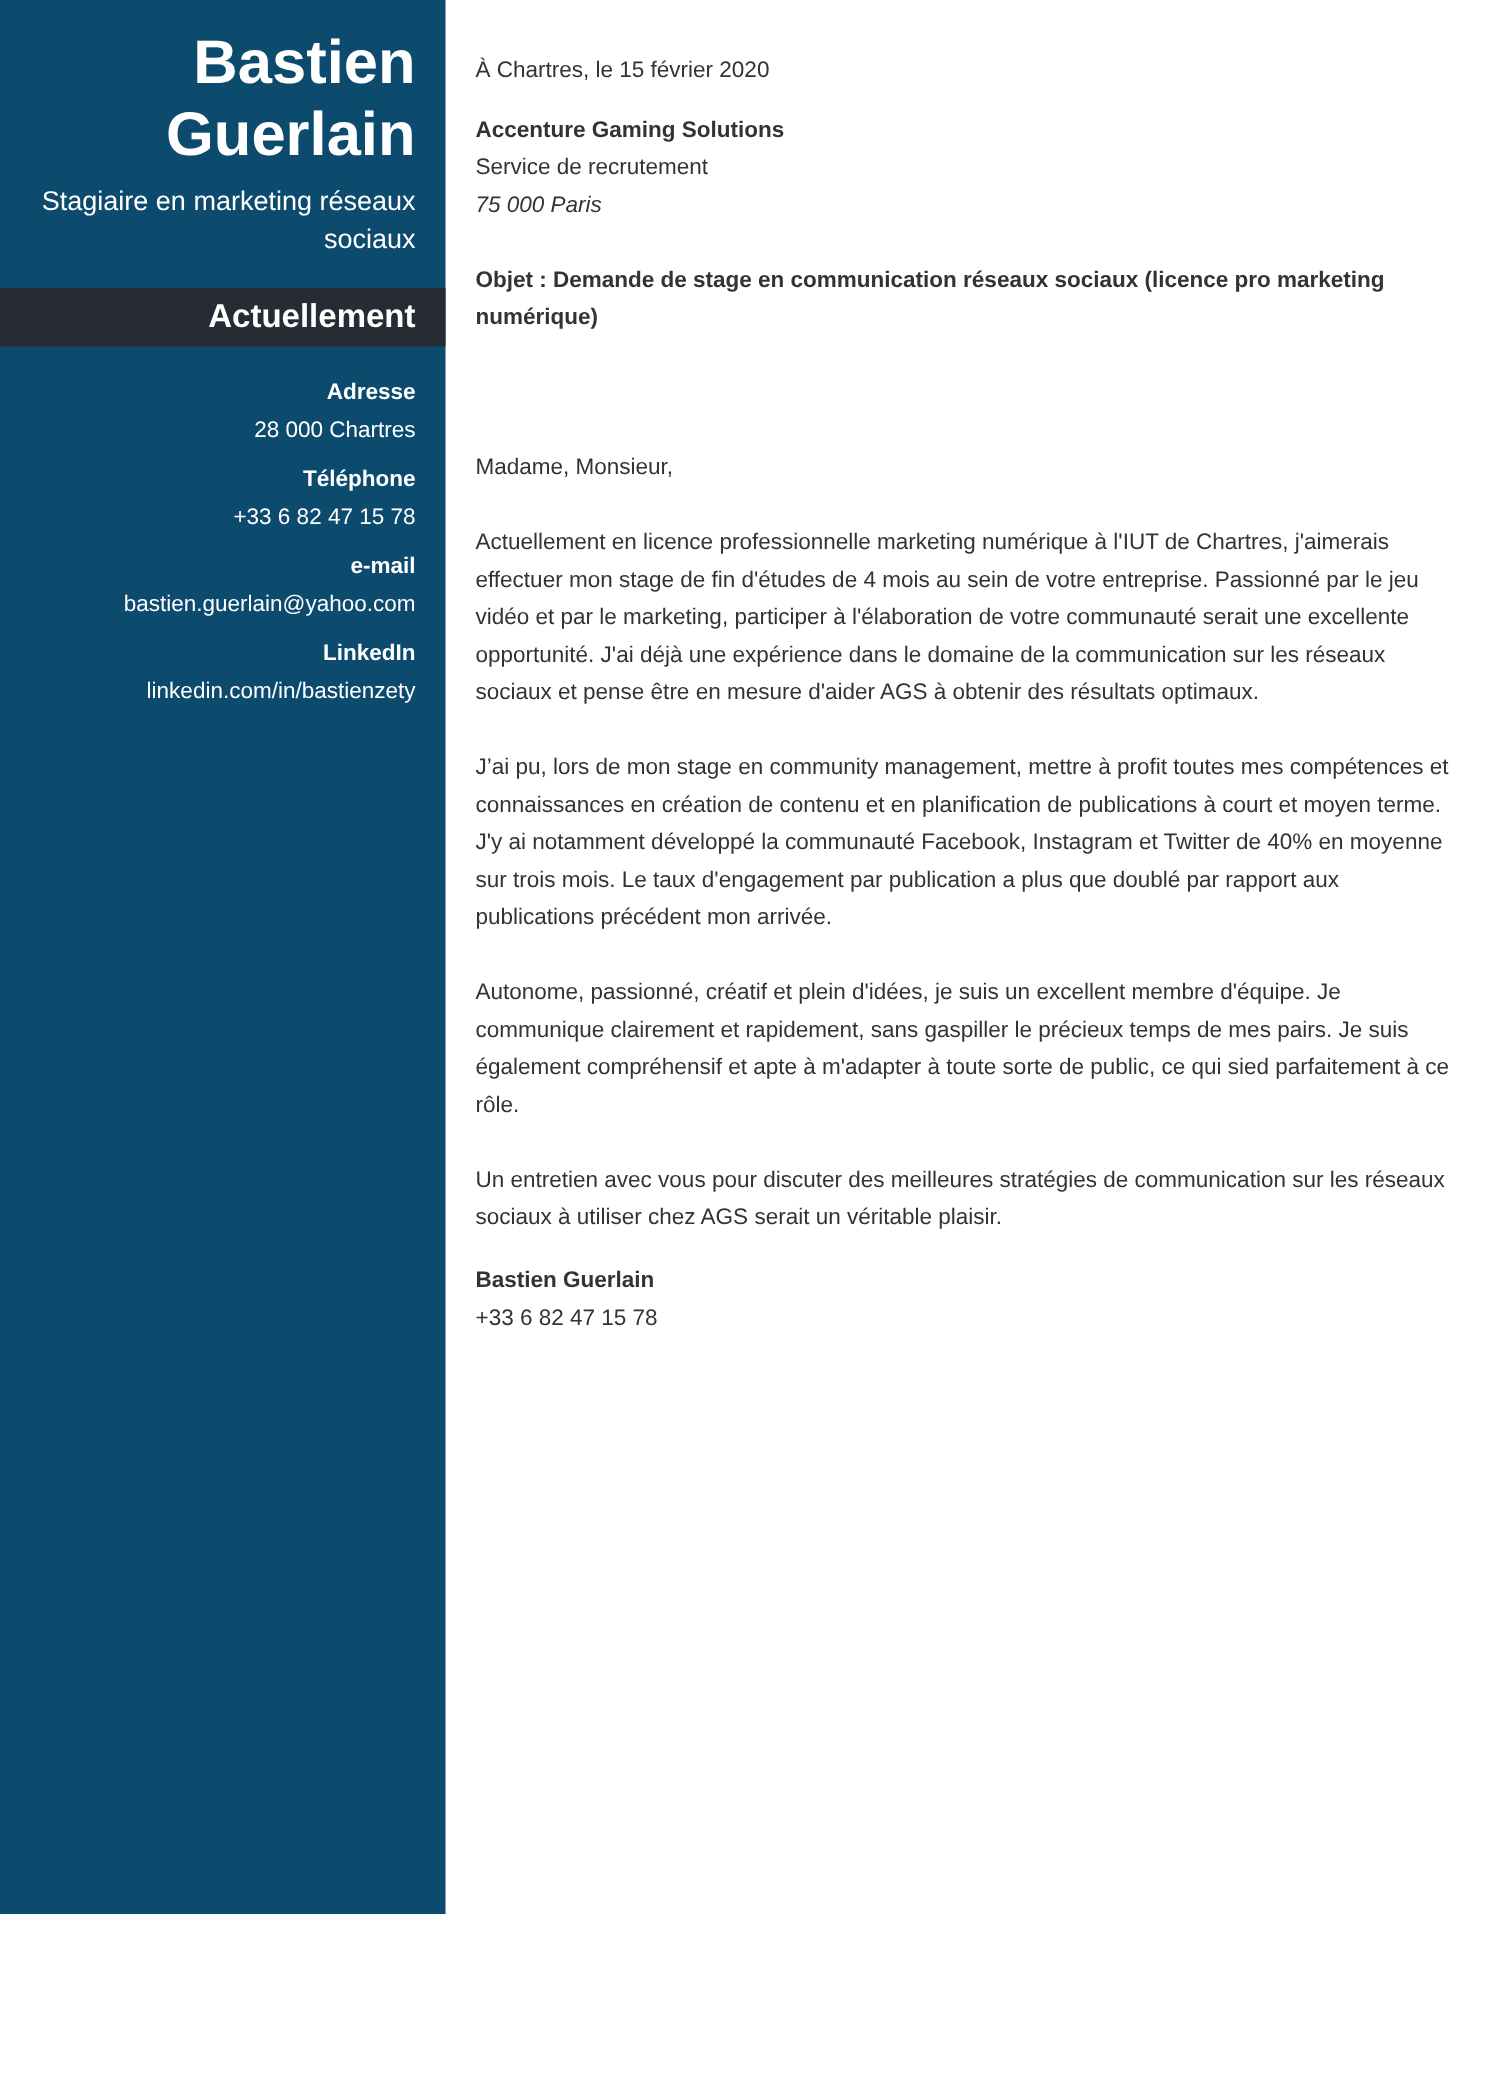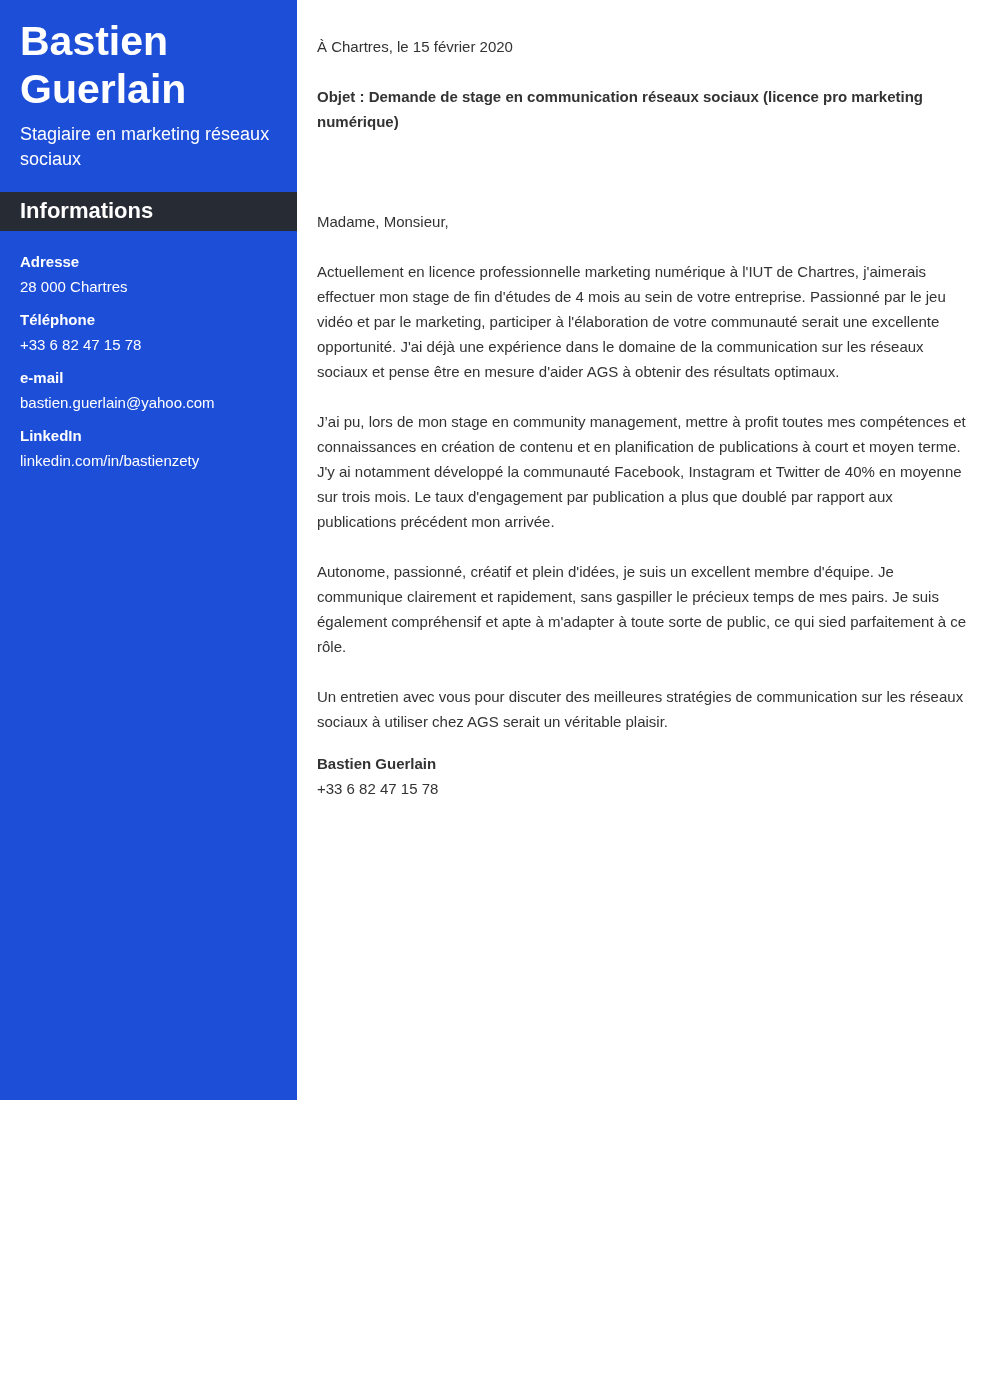--- a/index.html
+++ b/index.html
@@ -4,24 +4,25 @@
   <style>
     * { margin: 0; padding: 0; box-sizing: border-box; }
     html, body { width: 990px; height: 1400px; background: #ffffff; }
     body {
       font-family: "Liberation Sans", sans-serif;
       display: flex;
       overflow: hidden;
     }
     .sidebar {
       width: 297px;
-      height: 1100px;
-      background: #1d4ed8;
+      height: 1276px;
+      background: #0c4a6e;
       color: #ffffff;
       flex-shrink: 0;
+      text-align: right;
     }
     .sidebar-head { padding: 17px 20px 20px 20px; }
     .name {
       font-size: 41px;
       font-weight: bold;
       line-height: 48px;
       color: #ffffff;
     }
     .title {
       margin-top: 9px;
@@ -75,21 +76,21 @@
 <aside class="sidebar">
   <div class="sidebar-head">
     <div class="name">
       <div>Bastien</div>
       <div>Guerlain</div>
     </div>
     <div class="title">Stagiaire en marketing réseaux sociaux</div>
   </div>
 
   <div class="section-band">
-    <div class="section-title">Informations</div>
+    <div class="section-title">Actuellement</div>
   </div>
 
   <div class="info">
     <div>
       <div class="info-label">Adresse</div>
       <div class="info-value">28 000 Chartres</div>
     </div>
     <div>
       <div class="info-label">Téléphone</div>
       <div class="info-value">+33 6 82 47 15 78</div>
@@ -101,20 +102,25 @@
     <div>
       <div class="info-label">LinkedIn</div>
       <div class="info-value">linkedin.com/in/bastienzety</div>
     </div>
   </div>
 </aside>
 
 <main class="main">
   <div class="date">À Chartres, le 15 février 2020</div>
 
+  <div class="recipient">
+    <div class="bold">Accenture Gaming Solutions</div>
+    <div>Service de recrutement</div>
+    <div class="italic">75 000 Paris</div>
+  </div>
 
   <div class="subject">Objet : Demande de stage en communication réseaux sociaux (licence pro marketing numérique)</div>
 
   <div class="salutation">Madame, Monsieur,</div>
 
   <p class="para">Actuellement en licence professionnelle marketing numérique à l'IUT de Chartres, j'aimerais effectuer mon stage de fin d'études de 4 mois au sein de votre entreprise. Passionné par le jeu vidéo et par le marketing, participer à l'élaboration de votre communauté serait une excellente opportunité. J'ai déjà une expérience dans le domaine de la communication sur les réseaux sociaux et pense être en mesure d'aider AGS à obtenir des résultats optimaux.</p>
   <p class="para">J’ai pu, lors de mon stage en community management, mettre à profit toutes mes compétences et connaissances en création de contenu et en planification de publications à court et moyen terme. J'y ai notamment développé la communauté Facebook, Instagram et Twitter de 40% en moyenne sur trois mois. Le taux d'engagement par publication a plus que doublé par rapport aux publications précédent mon arrivée.</p>
   <p class="para">Autonome, passionné, créatif et plein d'idées, je suis un excellent membre d'équipe. Je communique clairement et rapidement, sans gaspiller le précieux temps de mes pairs. Je suis également compréhensif et apte à m'adapter à toute sorte de public, ce qui sied parfaitement à ce rôle.</p>
   <p class="para">Un entretien avec vous pour discuter des meilleures stratégies de communication sur les réseaux sociaux à utiliser chez AGS serait un véritable plaisir.</p>
 

